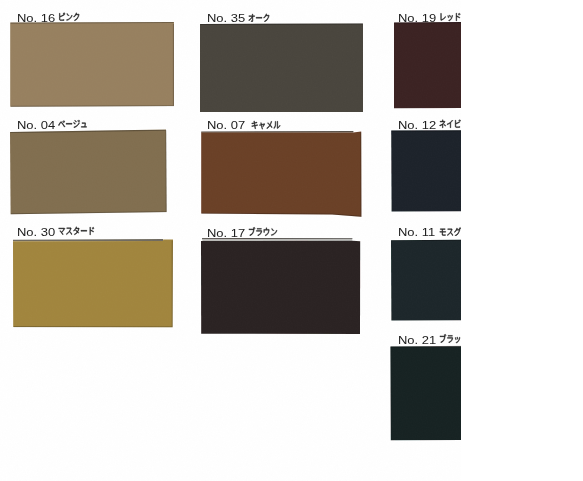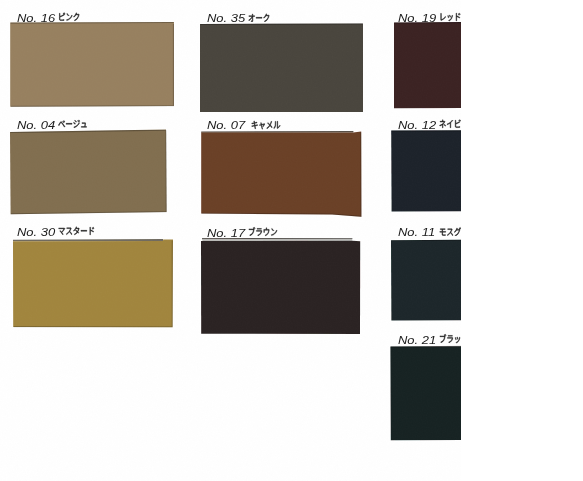--- a/index.html
+++ b/index.html
@@ -1,19 +1,19 @@
 <!DOCTYPE html>
 <html><head>
 <meta charset="utf-8">
 <title>Leather colour sample chart</title>
 <style>
   html,body{margin:0;padding:0;background:#fff;}
   body{width:583px;height:481px;overflow:hidden;
        font-family:"Liberation Sans",sans-serif;}
-  #sheet{position:relative;width:461px;height:481px;background:#fff;overflow:hidden;font-style:italic;}
+  #sheet{position:relative;width:461px;height:481px;background:#fff;overflow:hidden;}
   #chips{position:absolute;left:0;top:0;}
   .label{position:absolute;white-space:pre;height:13px;}
   .code{position:absolute;left:0;top:0;line-height:13px;transform-origin:0 50%;}
   .kana{position:absolute;}
 </style>
 </head>
 <body>
 
 <div id="sheet">
   <svg id="chips" width="583" height="481">

